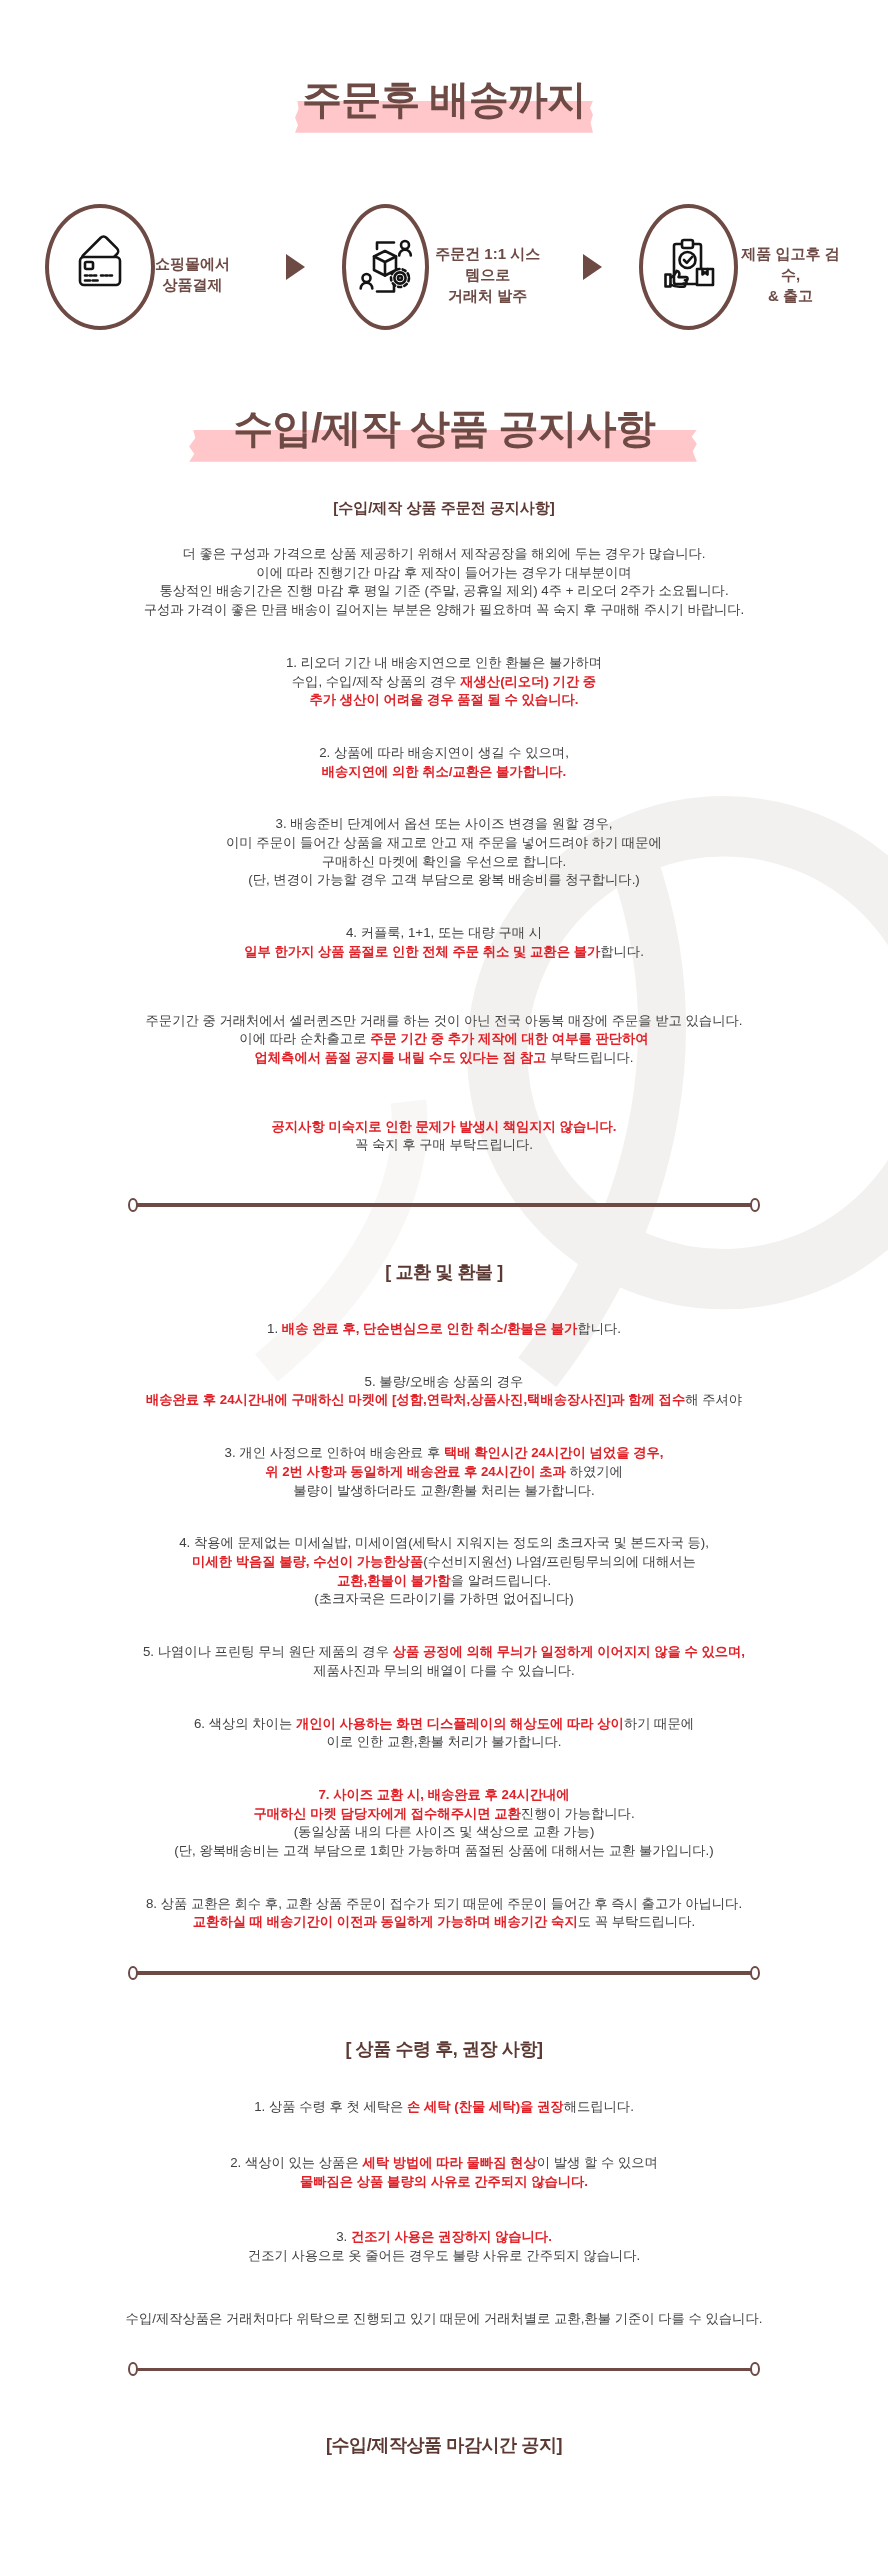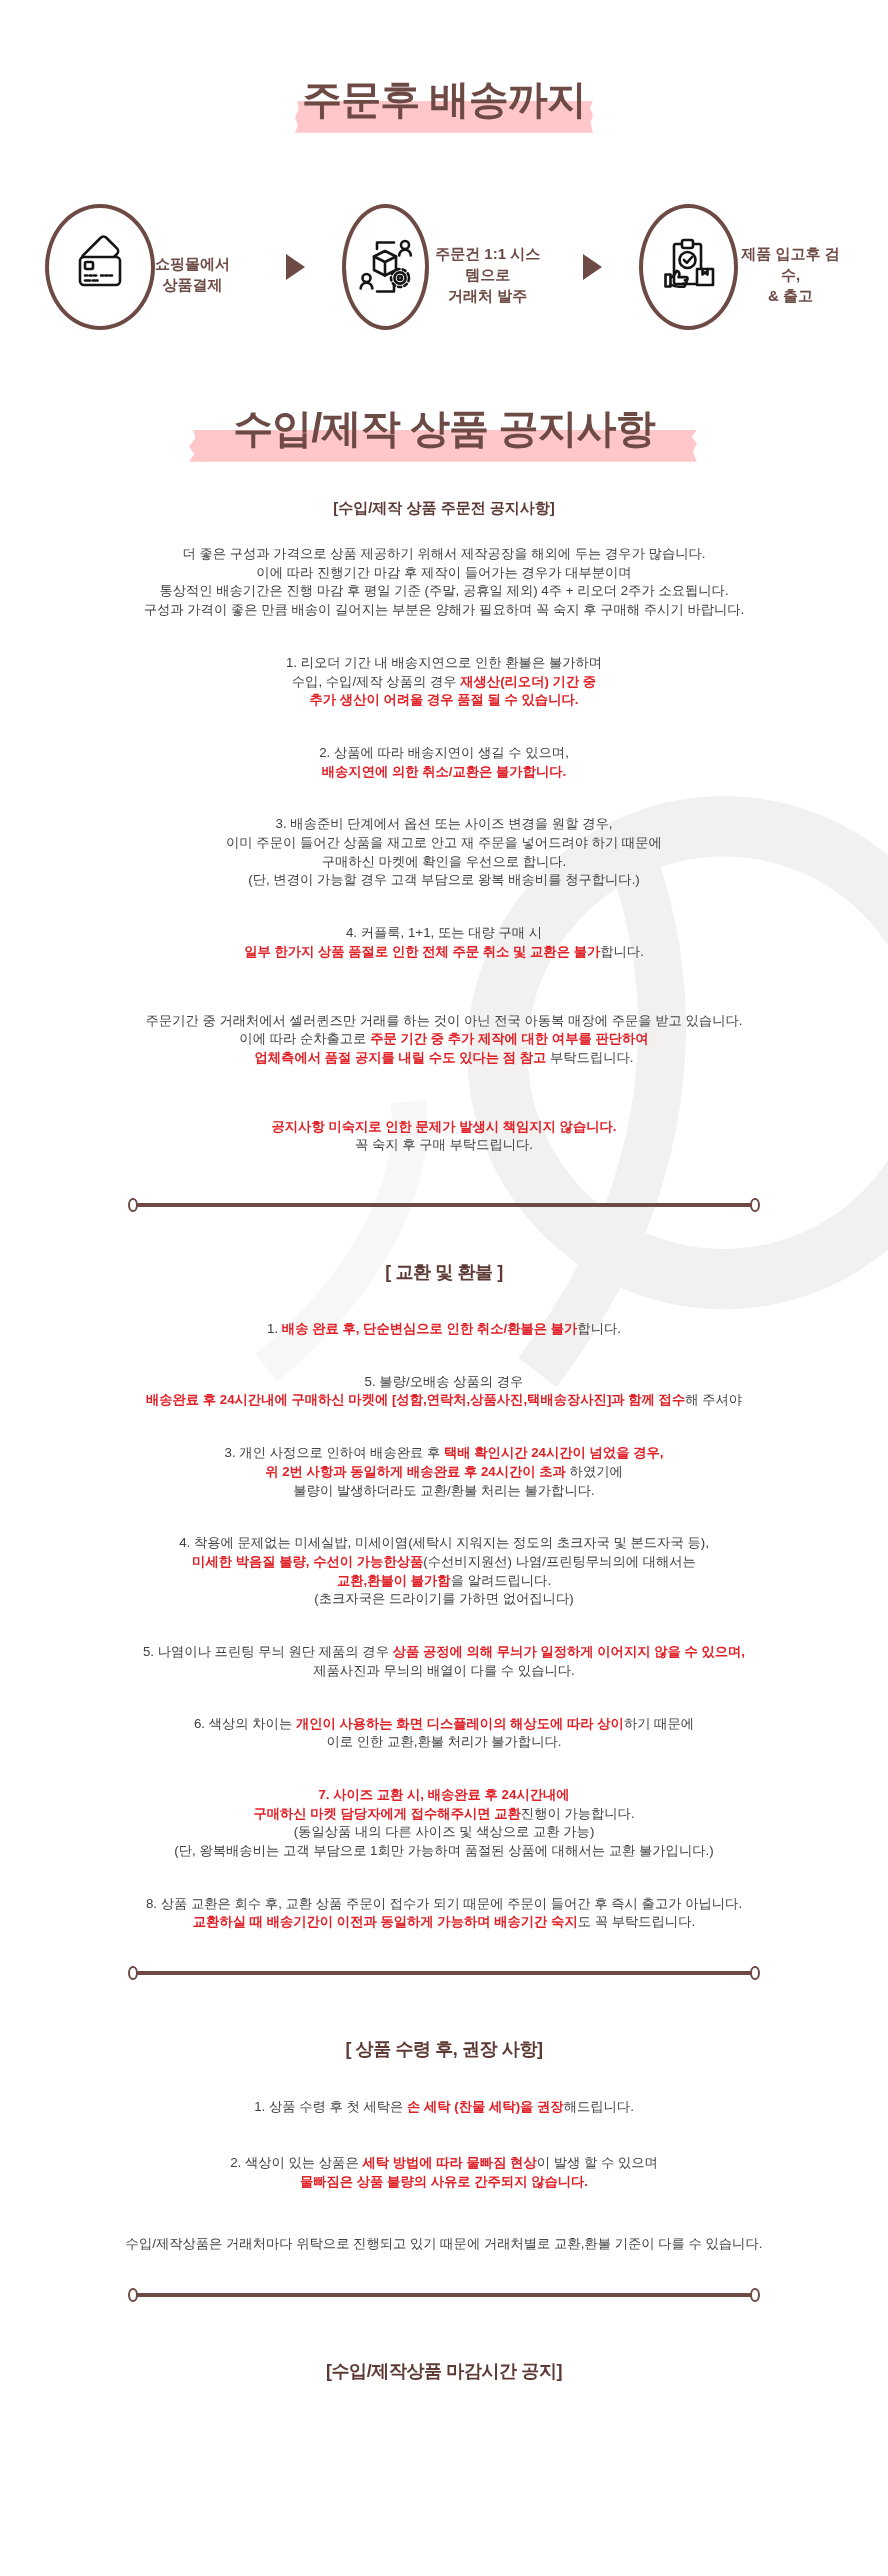--- a/index.html
+++ b/index.html
@@ -243,20 +243,24 @@
 
   <div class="sec-header mt64">[ 상품 수령 후, 권장 사항]</div>
 
   <div class="para mt42">
       <div class="line"><span>1. 상품 수령 후 첫 세탁은 </span><span class="red">손 세탁 (찬물 세탁)을 권장</span><span>해드립니다.</span></div>
     </div>
   <div class="para mt42">
       <div class="line"><span>2. 색상이 있는 상품은 </span><span class="red">세탁 방법에 따라 물빠짐 현상</span><span>이 발생 할 수 있으며</span></div>
       <div class="line"><span class="red">물빠짐은 상품 불량의 사유로 간주되지 않습니다.</span></div>
     </div>
+  <div class="para mt42">
+      <div class="line"><span>3. </span><span class="red">건조기 사용은 권장하지 않습니다.</span></div>
+      <div class="line"><span>건조기 사용으로 옷 줄어든 경우도 불량 사유로 간주되지 않습니다.</span></div>
+    </div>
   <div class="para mt50">
       <div class="line"><span>수입/제작상품은 거래처마다 위탁으로 진행되고 있기 때문에 거래처별로 교환,환불 기준이 다를 수 있습니다.</span></div>
     </div>
 
   <div class="divider mt38">
     <span class="dot"></span>
     <span class="rule"></span>
     <span class="dot"></span>
   </div>
 

